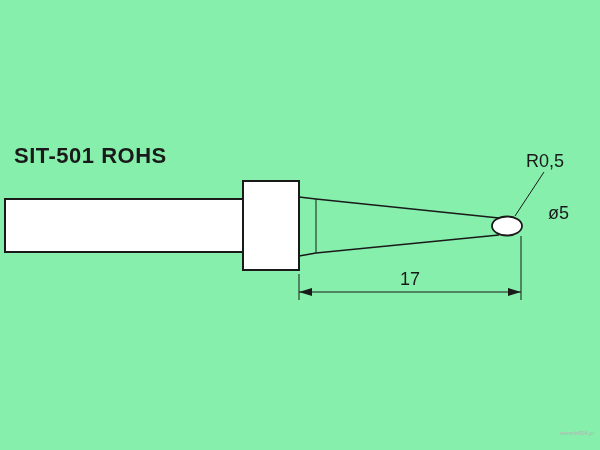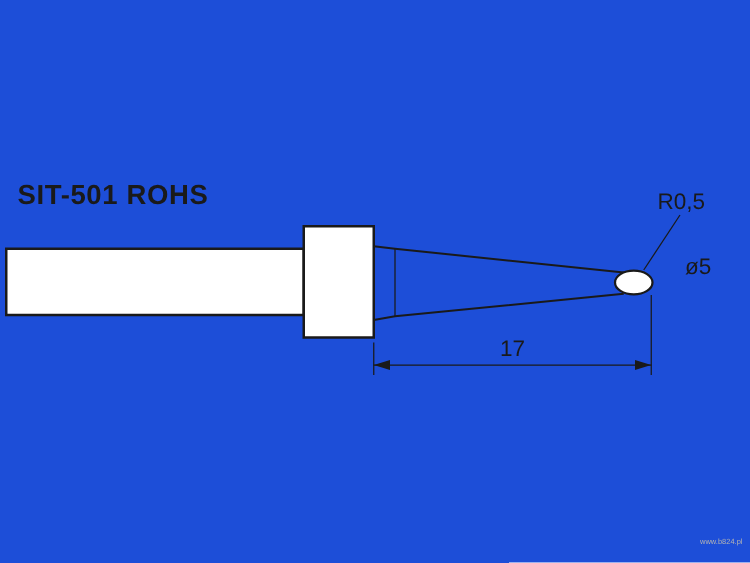--- a/index.html
+++ b/index.html
@@ -4,21 +4,21 @@
 <style>
   html, body {
     margin: 0;
     padding: 0;
     background: #ffffff;
   }
   #canvas {
     position: relative;
     width: 600px;
     height: 450px;
-    background: #1d4ed8;
+    background: #86efac;
     overflow: hidden;
   }
   svg {
     display: block;
   }
   text {
     font-family: "Liberation Sans", sans-serif;
     fill: #1a1a1a;
   }
   .title-text {

